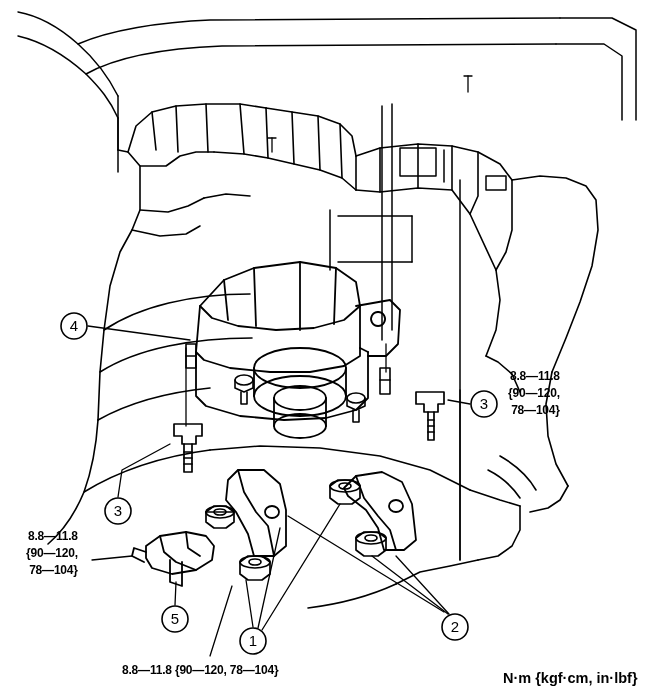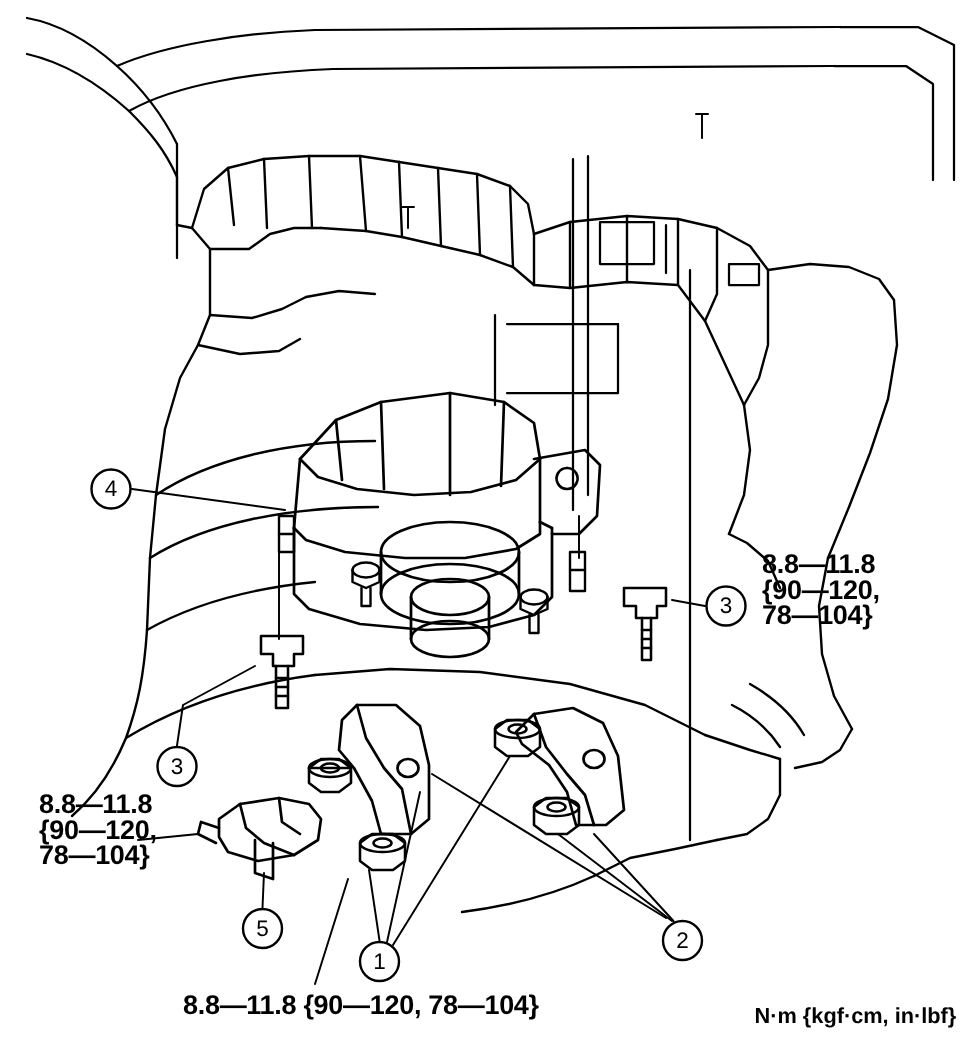--- a/index.html
+++ b/index.html
@@ -25,25 +25,26 @@
     position: absolute;
     left: 0;
     top: 0;
     width: 653px;
     height: 692px;
   }
   .torque-label {
     position: absolute;
     font-family: "Liberation Sans", sans-serif;
     font-weight: bold;
-    font-size: 18px;
+    font-size: 12px;
     line-height: 17px;
     color: #000000;
     white-space: pre;
     letter-spacing: -0.2px;
+    text-align: right;
   }
   .units-label {
     position: absolute;
     font-family: "Liberation Sans", sans-serif;
     font-weight: bold;
     font-size: 14.5px;
     color: #000000;
     white-space: pre;
   }
   .callout-text {

